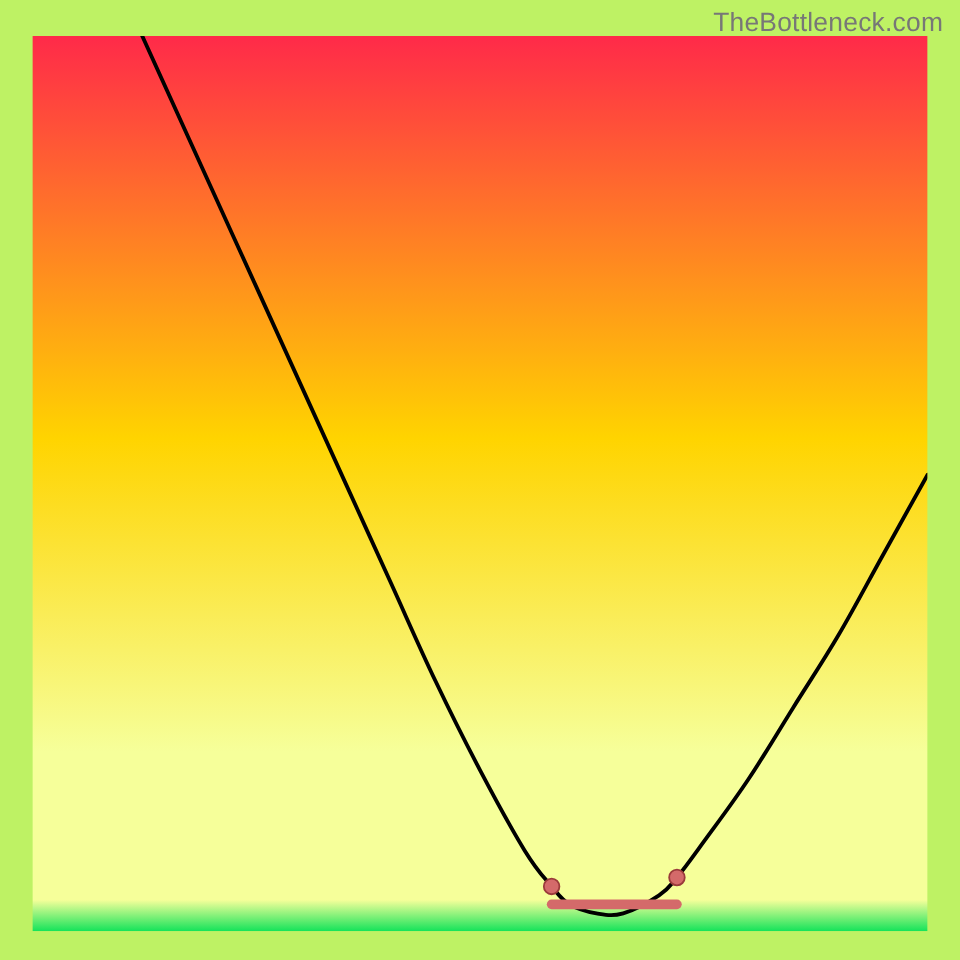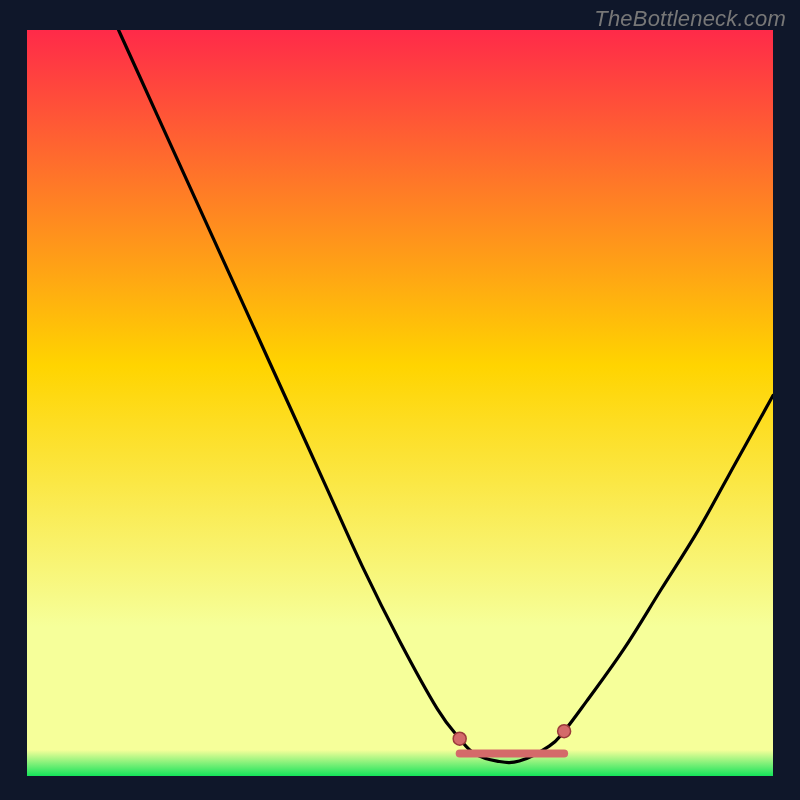--- a/index.html
+++ b/index.html
@@ -1,17 +1,17 @@
 <!DOCTYPE html>
 <html><head>
 <meta charset="utf-8">
 <style>
   * { margin: 0; padding: 0; box-sizing: border-box; }
   html, body { width: 800px; height: 800px; background: #000; overflow: hidden; }
-  .root { position: relative; width: 800px; height: 800px; background: #0f172a; font-style: italic; }
+  .root { position: relative; width: 800px; height: 800px; background: #bef264; }
   .watermark {
     position: absolute;
     top: 6px;
     right: 14px;
     color: #777;
     font-family: Arial, Helvetica, sans-serif;
     font-size: 22px;
     font-weight: 400;
     letter-spacing: 0.2px;
     pointer-events: none;

